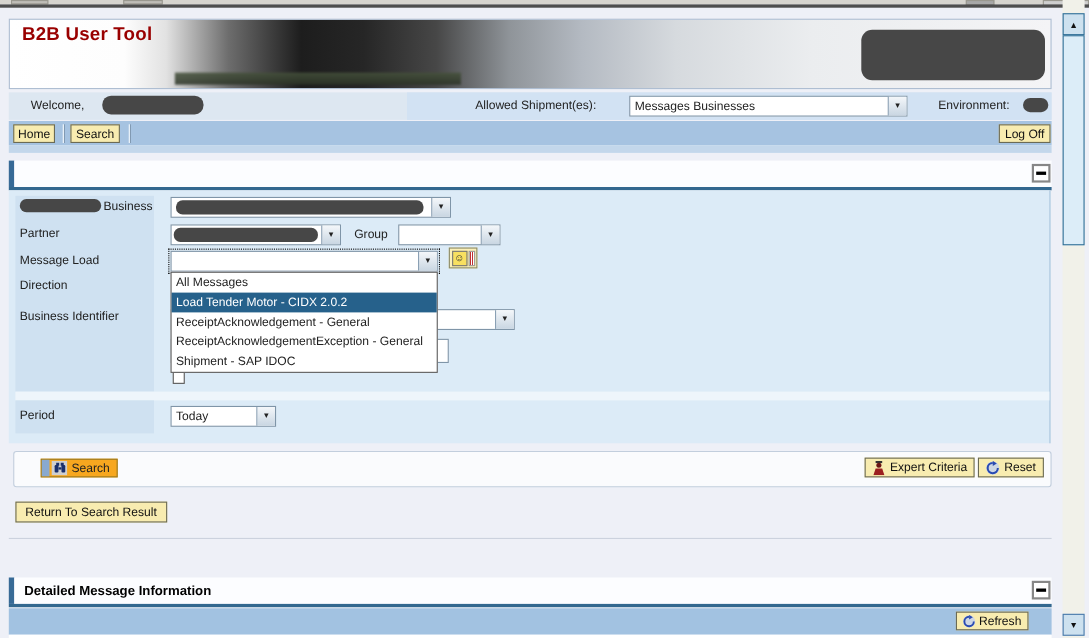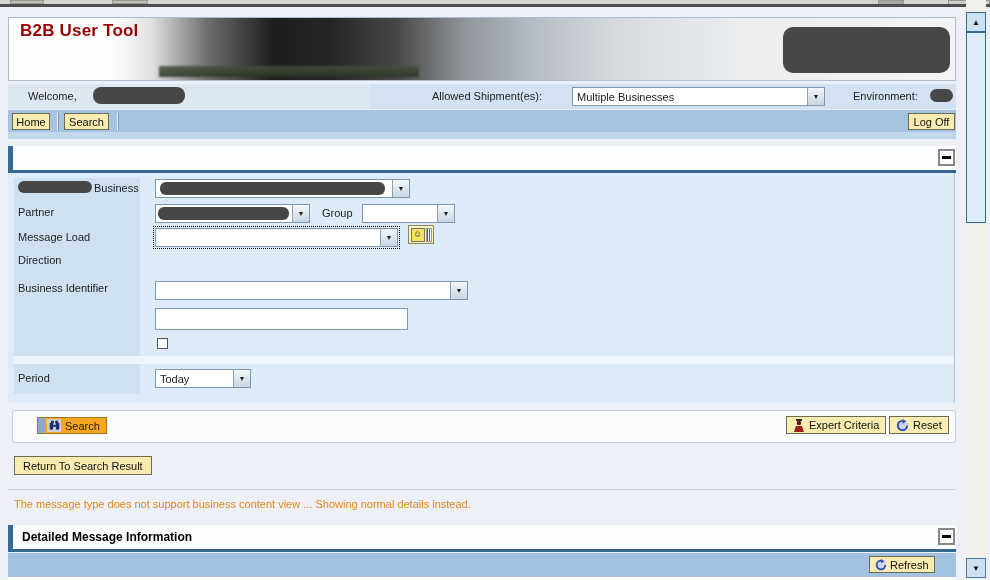--- a/index.html
+++ b/index.html
@@ -77,21 +77,21 @@
   </div>
   <div class="abs app-title txt">B2B User Tool</div>
   <div class="abs redact" style="left:783px;top:27px;width:167px;height:46px;border-radius:10px;"></div>
 
   <div class="abs welcome-bar"></div>
   <div class="abs welcome-bar-right"></div>
   <div class="abs txt" style="left:28px;top:90px;">Welcome,</div>
   <div class="abs redact" style="left:93px;top:87px;width:92px;height:17px;border-radius:8px;"></div>
   <div class="abs txt" style="left:432px;top:90px;">Allowed Shipment(es):</div>
   <div class="abs select" style="left:572px;top:87px;width:253px;">
-    <span class="sel-value">Multiple Businesses</span>
+    <span class="sel-value">Messages Businesses</span>
     <span class="sel-arrow">
         <span>▼</span>
       </span>
   </div>
   <div class="abs txt" style="left:853px;top:90px;">Environment:</div>
   <div class="abs redact" style="left:930px;top:89px;width:23px;height:13px;border-radius:7px;"></div>
 
   <div class="abs navbar"></div>
   <div class="abs btn-yellow" style="left:12px;top:113px;width:38px;height:17px;">
       <span>Home</span>
@@ -161,20 +161,27 @@
 
   <div class="abs txt" style="left:18px;top:282px;">Business Identifier</div>
   <div class="abs select" style="left:155px;top:281px;width:313px;z-index:1;">
     <span class="sel-value"></span>
     <span class="sel-arrow">
         <span>▼</span>
       </span>
   </div>
   <div class="abs text-input" style="left:155px;top:308px;width:253px;height:22px;z-index:1;"></div>
 
+  <div class="abs dd-list" style="left:155px;top:247px;width:243px;">
+    <div class="dd-item">All Messages</div>
+    <div class="dd-item selected">Load Tender Motor - CIDX 2.0.2</div>
+    <div class="dd-item">ReceiptAcknowledgement - General</div>
+    <div class="dd-item">ReceiptAcknowledgementException - General</div>
+    <div class="dd-item">Shipment - SAP IDOC</div>
+  </div>
 
   <div class="abs checkbox" style="left:157px;top:338px;"></div>
 
   <div class="abs txt" style="left:18px;top:372px;">Period</div>
   <div class="abs select" style="left:155px;top:369px;width:96px;">
     <span class="sel-value">Today</span>
     <span class="sel-arrow">
         <span>▼</span>
       </span>
   </div>
@@ -212,21 +219,20 @@
         </svg>
     </span>
     <span>Reset</span>
   </div>
 
   <div class="abs btn-yellow" style="left:14px;top:456px;height:19px;padding:0 8px;">
     <span>Return To Search Result</span>
   </div>
 
   <div class="abs" style="left:8px;top:489px;width:948px;height:1px;background:#ccd2de;"></div>
-  <div class="abs txt warning-text" style="left:14px;top:498px;">The message type does not support business content view ... Showing normal details instead.</div>
 
   <div class="abs sec-bar" style="left:8px;top:525px;"></div>
   <div class="abs sec-header" style="left:13px;top:525px;width:943px;"></div>
   <div class="abs sec-title txt" style="left:22px;top:530px;">Detailed Message Information</div>
   <div class="abs collapse-btn" style="left:938px;top:528px;">
       <div class="minus"></div>
     </div>
   <div class="abs sec-border" style="left:8px;top:549px;width:948px;"></div>
   <div class="abs bluebar" style="left:8px;top:553px;width:948px;height:24px;"></div>
   <div class="abs btn-yellow" style="left:869px;top:556px;height:17px;padding:0 5px;">

